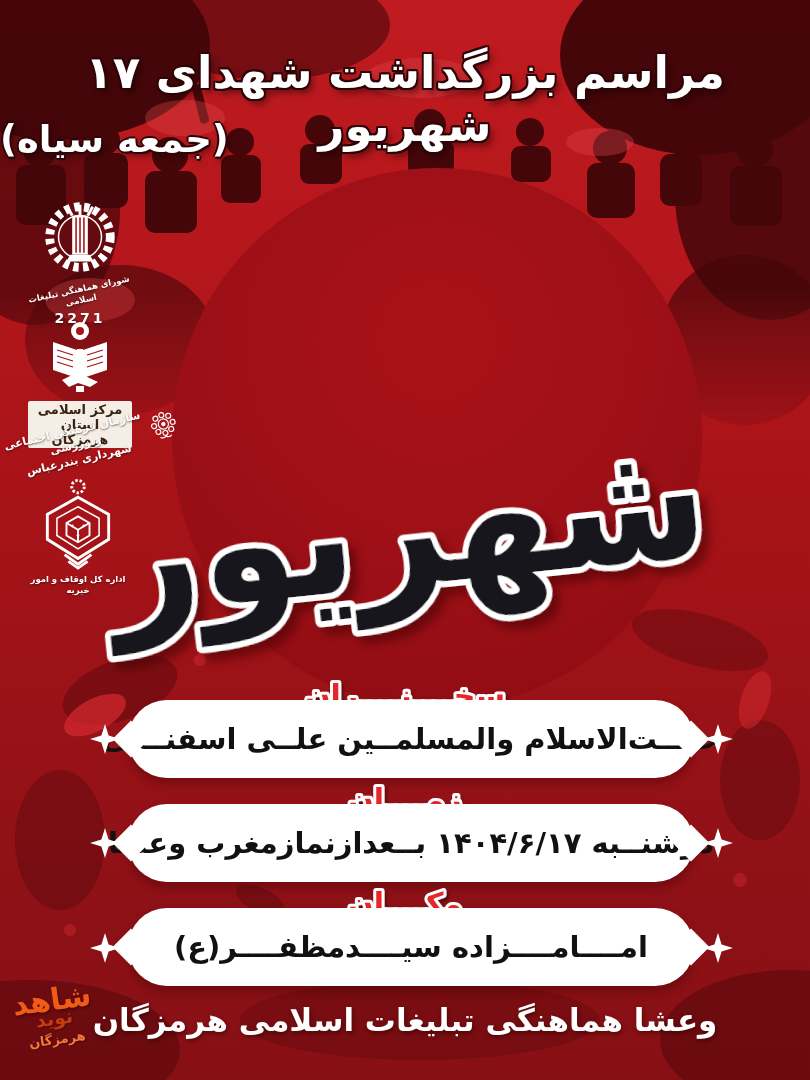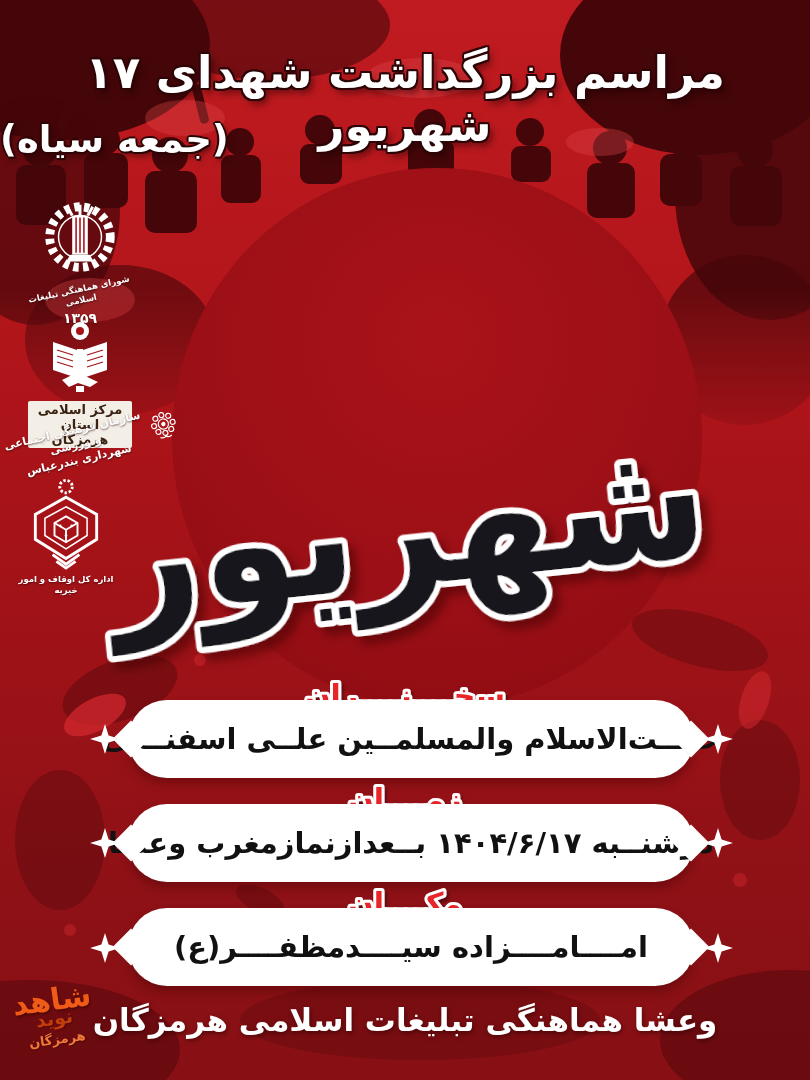--- a/index.html
+++ b/index.html
@@ -136,21 +136,21 @@
   <div class="logo" style="left:24px;top:194px;width:112px;">
     <svg width="86" height="90" viewBox="0 0 88 92">
       <circle cx="44" cy="44" r="31" fill="none" stroke="#fff" stroke-width="9" stroke-dasharray="5.5 4.5"></circle>
       <circle cx="44" cy="44" r="22" fill="none" stroke="#fff" stroke-width="1.5"></circle>
       <path d="M36,22 L31,13 M44,22 L44,11 M52,22 L57,13" stroke="#fff" stroke-width="3"></path>
       <rect x="36" y="22" width="16" height="40" fill="#fff"></rect>
       <path d="M40,24v36M44,24v36M48,24v36" stroke="#a81318" stroke-width="1.6"></path>
       <path d="M34,62 h20 l4,7 h-28 z" fill="#fff"></path>
     </svg>
     <div class="logo-cap slant">شورای هماهنگی تبلیغات اسلامی</div>
-    <div class="logo-year">۱۳۵۹</div>
+    <div class="logo-year">2271</div>
   </div>
 
   <div class="logo" style="left:28px;top:320px;width:104px;">
     <svg width="66" height="74" viewBox="0 0 66 74">
       <circle cx="33" cy="11" r="9" fill="#fff"></circle>
       <circle cx="33" cy="11" r="4" fill="#a81318"></circle>
       <path d="M6,22 L30,30 L30,58 L6,50 Z" fill="#fff"></path>
       <path d="M60,22 L36,30 L36,58 L60,50 Z" fill="#fff"></path>
       <rect x="30" y="29" width="6" height="29" fill="#fff"></rect>
       <path d="M10,30l16,5 M10,36l16,5 M10,42l16,5 M56,30l-16,5 M56,36l-16,5 M56,42l-16,5" stroke="#a81318" stroke-width="1.3"></path>
@@ -175,21 +175,21 @@
         <path d="M12,35 q4,3 8,0 q4,3 8,0"></path>
       </g>
       <circle cx="20" cy="18" r="3" fill="#fff"></circle>
     </svg>
     <div class="lines">
       <div>سازمان فرهنگی اجتماعی و ورزشی</div>
       <div>شهرداری بندرعباس</div>
     </div>
   </div>
 
-  <div class="logo" style="left:10px;top:478px;width:112px;">
+  <div class="logo" style="left:22px;top:478px;width:112px;">
     <svg width="88" height="92" viewBox="0 0 88 96">
       <circle cx="44" cy="9" r="6.5" fill="none" stroke="#fff" stroke-width="3" stroke-dasharray="2.5 2"></circle>
       <path d="M44,20 L76,38 L76,64 L44,84 L12,64 L12,38 Z" fill="none" stroke="#fff" stroke-width="3"></path>
       <path d="M44,30 L66,42 L66,60 L44,74 L22,60 L22,42 Z" fill="none" stroke="#fff" stroke-width="1.6"></path>
       <path d="M44,40 L56,47 L56,60 L44,67 L32,60 L32,47 Z" fill="none" stroke="#fff" stroke-width="2"></path>
       <path d="M32,47 L44,54 L56,47 M44,54 L44,67" fill="none" stroke="#fff" stroke-width="2"></path>
       <circle cx="38" cy="50" r="1.4" fill="#fff"></circle>
         <circle cx="50" cy="50" r="1.4" fill="#fff"></circle>
         <circle cx="44" cy="60" r="1.4" fill="#fff"></circle>
       <path d="M30,80 l14,10 l14,-10" fill="none" stroke="#fff" stroke-width="3"></path>

